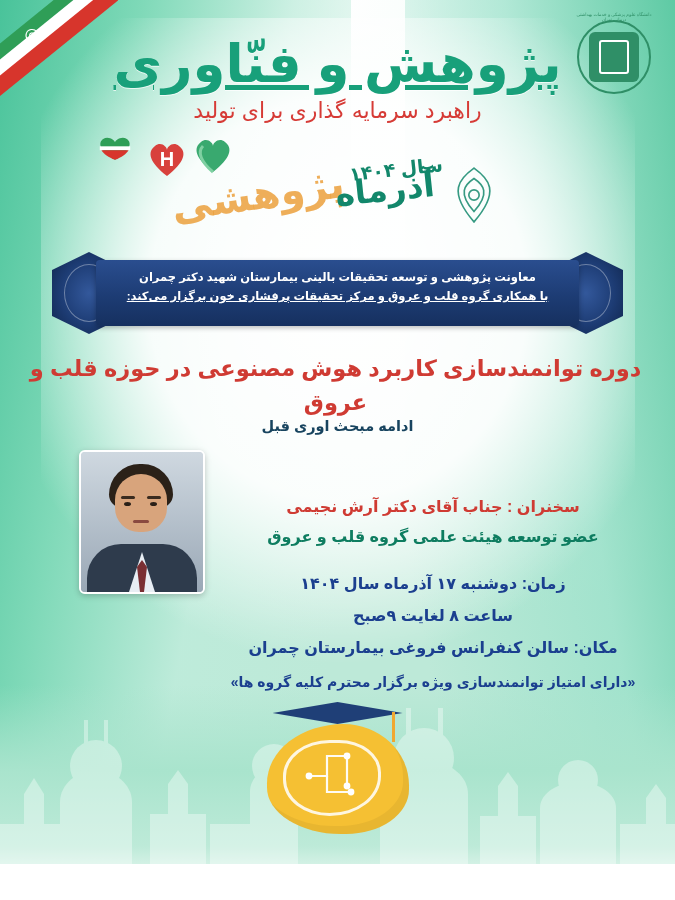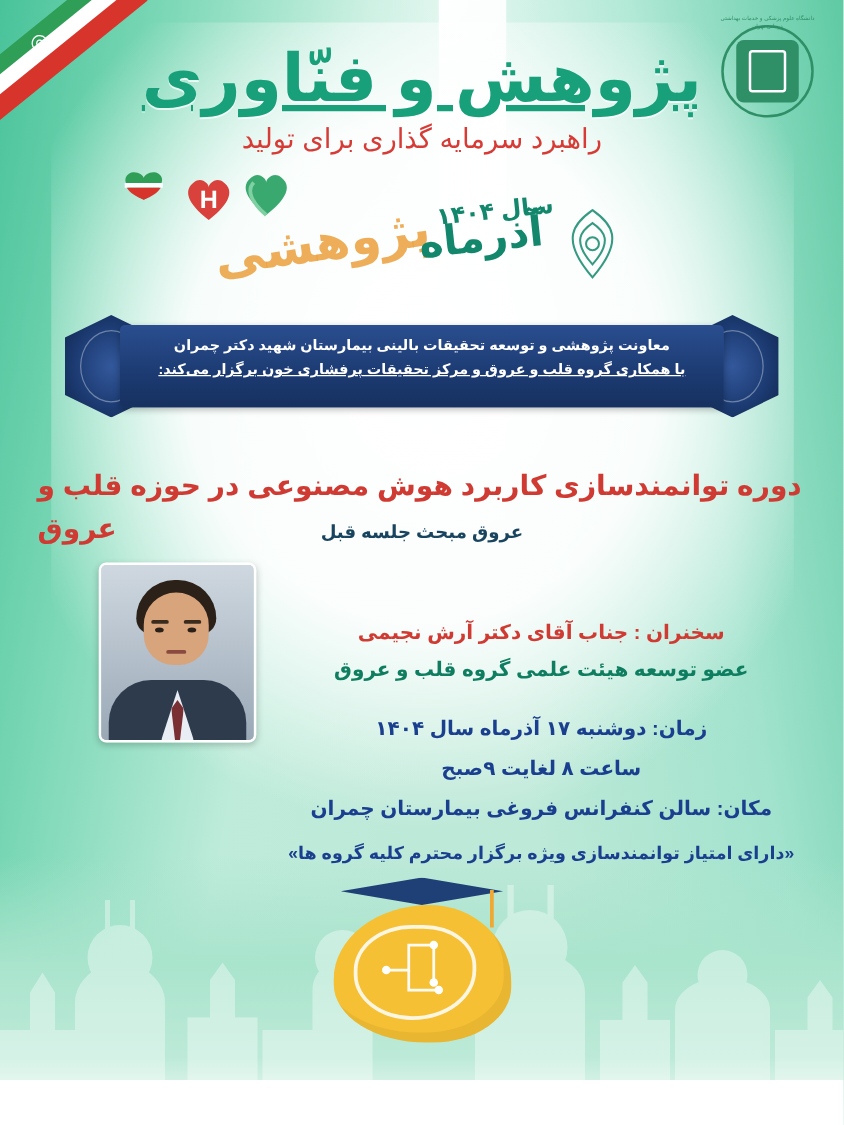--- a/index.html
+++ b/index.html
@@ -235,28 +235,27 @@
     top: 16px;
     text-align: center;
     color: #ffffff;
   }
   .blue-band .line1 { font-size: 11.5px; font-weight: bold; line-height: 1.6; }
   .blue-band .line2 { font-size: 11.5px; font-weight: bold; line-height: 1.9; text-decoration: underline; }
 
   
   .course-title {
     position: absolute;
-    left: 30px; right: 20px;
+    left: 16px; right: 20px;
     top: 352px;
-    text-align: left;
+    text-align: center;
     font-size: 22.5px;
     font-weight: bold;
     color: #cf3b33;
     line-height: 1.5;
-    margin-top: 20px;
   }
   .session-info {
     position: absolute;
     left: 30px; right: 30px;
     top: 412px;
     text-align: center;
     color: #18445f;
     font-size: 14.5px;
     font-weight: bold;
     line-height: 2.0;
@@ -506,21 +505,21 @@
     <div class="bar"></div>
     <div class="txt">
       <div class="line1">معاونت پژوهشی و توسعه تحقیقات بالینی بیمارستان شهید دکتر چمران</div>
       <div class="line2">با همکاری گروه قلب و عروق و مرکز تحقیقات پرفشاری خون برگزار می‌کند:</div>
     </div>
   </div>
 
   <div class="course-title">دوره توانمندسازی کاربرد هوش مصنوعی در حوزه قلب و عروق</div>
 
   <div class="session-info">
-    <div>عروق مبحث جلسه قبل</div>
+    <div>ادامه مبحث اوری قبل</div>
   </div>
 
   <div class="photo-frame">
     <div class="bgwall"></div>
     <div class="shoulders"></div>
     <div class="shirt"></div>
     <div class="tie"></div>
     <div class="hair"></div>
     <div class="face"></div>
     <div class="brow l"></div>

